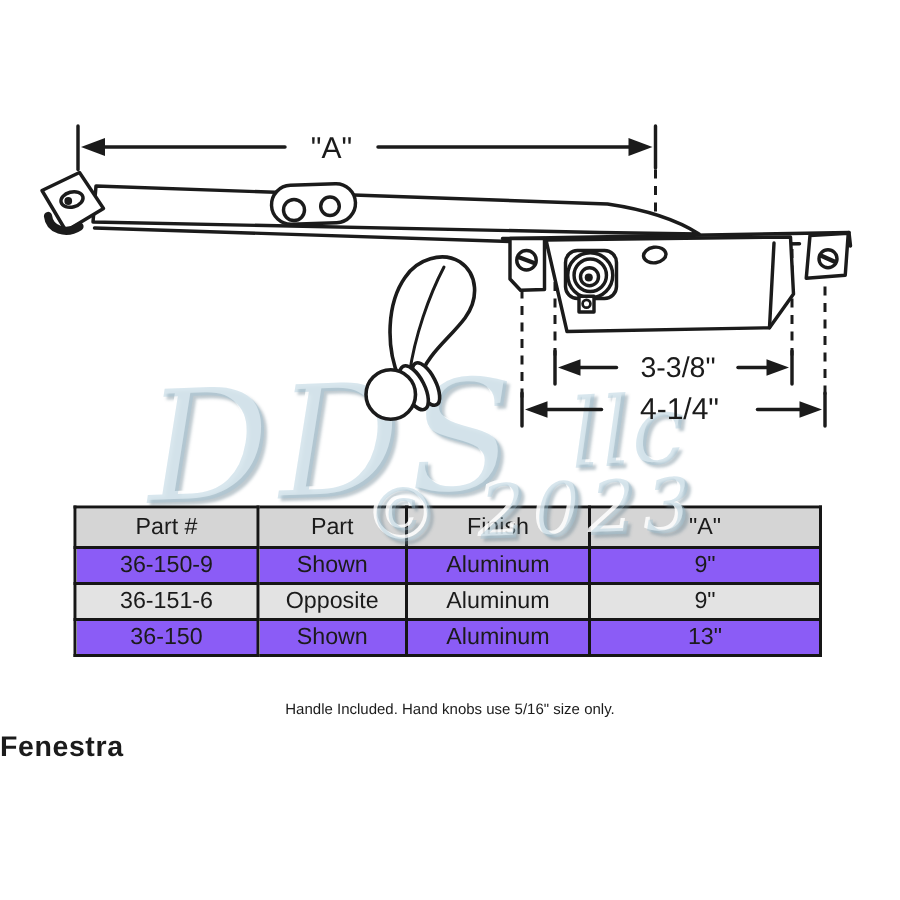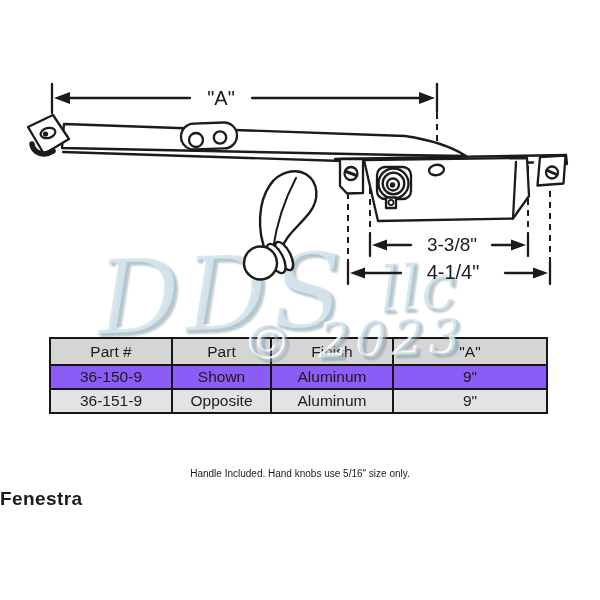--- a/index.html
+++ b/index.html
@@ -148,24 +148,30 @@
       </tr>
     </thead>
     <tbody>
       <tr>
         <td>36-150-9</td>
         <td>Shown</td>
         <td>Aluminum</td>
         <td>9"</td>
       </tr>
       <tr>
-        <td>36-151-9</td>
+        <td>36-151-6</td>
         <td>Opposite</td>
         <td>Aluminum</td>
         <td>9"</td>
+      </tr>
+      <tr>
+        <td>36-150</td>
+        <td>Shown</td>
+        <td>Aluminum</td>
+        <td>13"</td>
       </tr>
     </tbody>
   </table>
 
   <div class="note-line">Handle Included. Hand knobs use 5/16" size only.</div>
   <div class="brand-line">Fenestra</div>
 
 </div>
 
 </body></html>

